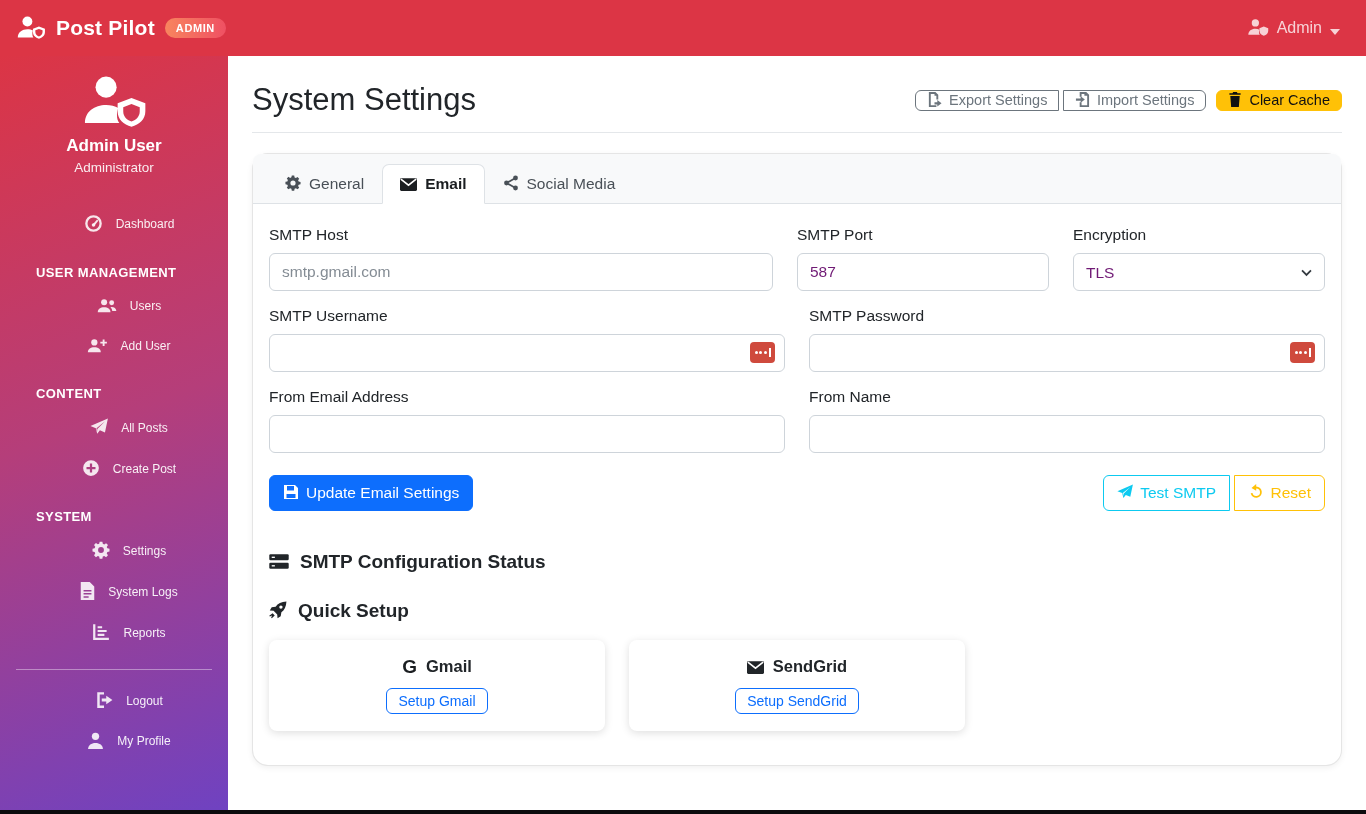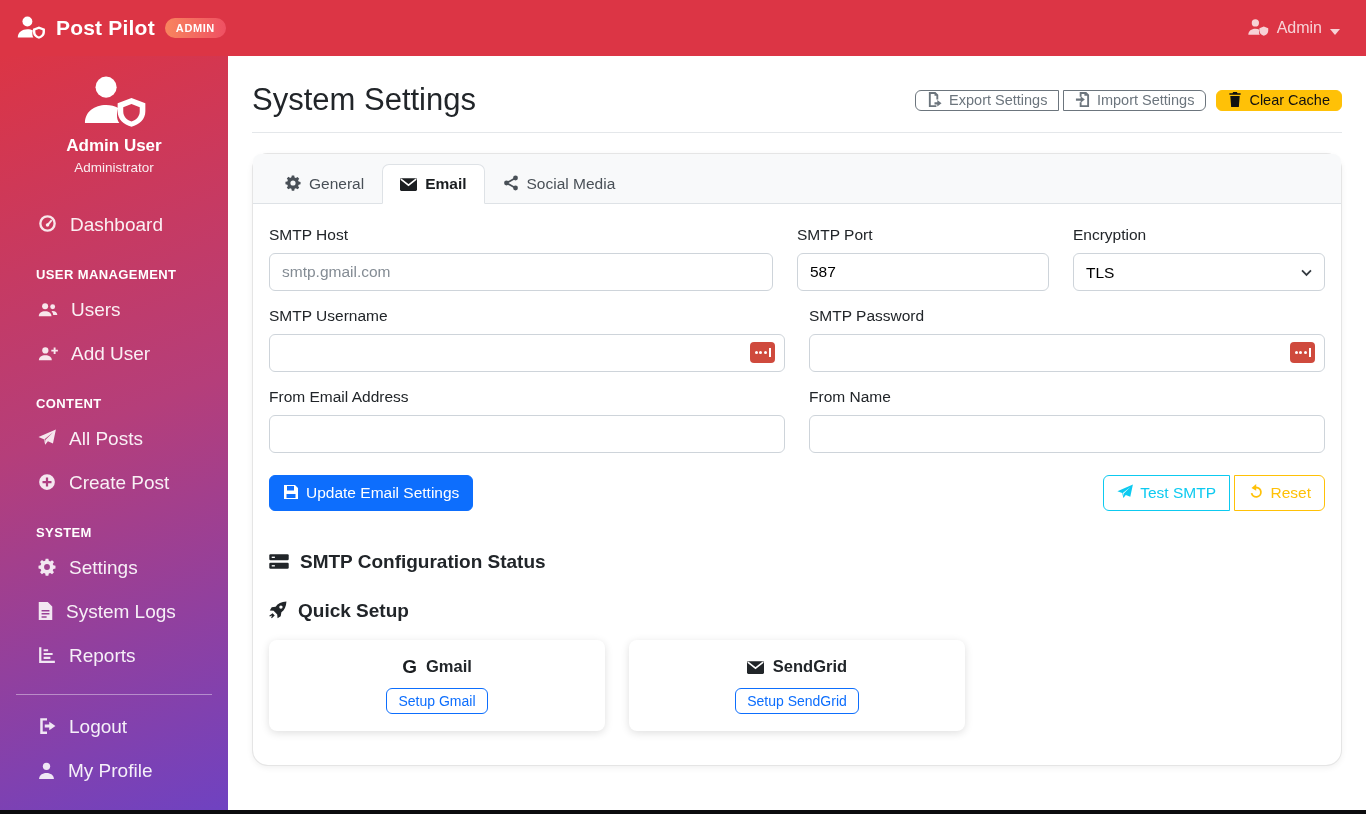--- a/index.html
+++ b/index.html
@@ -19,21 +19,21 @@
 
   
   .sidebar { position:absolute; top:56px; left:0; width:228px; height:754px;
              background:linear-gradient(160deg,#dc3545 0%,#b53e7a 48%,#6f42c1 100%); color:#fff; }
   .profile { text-align:center; padding-top:16px; }
   .profile .avatar { color:#fff; }
   .profile-name { font-size:17px; font-weight:700; margin-top:6px; }
   .profile-role { font-size:13.5px; color:rgba(255,255,255,.9); margin-top:4px; }
   .snav { margin-top:28px; }
   .snav-item { display:flex; align-items:center; gap:13px; padding:11px 8px 11px 38px;
-               font-size:19px; color:rgba(255,255,255,.92); cursor:pointer; }
+               font-size:12px; color:rgba(255,255,255,.92); cursor:pointer;justify-content:center; }
   .snav-item .ic { flex:0 0 auto; opacity:.95; }
   .snav-header { padding:20px 8px 6px 36px; font-size:13px; font-weight:700; letter-spacing:.4px; color:#fff; }
   .snav-divider { border-top:1px solid rgba(255,255,255,.4); margin:16px 16px 10px 16px; }
 
   
   .main { position:absolute; top:56px; left:228px; width:1138px; height:754px; background:#fff; padding:26px 24px 0 24px; }
   .page-header { display:flex; align-items:center; justify-content:space-between; padding-bottom:14px; border-bottom:1px solid #e4e7ea; }
   .page-title { font-size:31px; font-weight:400; color:#212529; }
   .header-actions { display:flex; align-items:center; }
   .btn { display:inline-flex; align-items:center; gap:7px; border-radius:6px; cursor:pointer; background:#fff;
@@ -53,21 +53,21 @@
          border:1px solid transparent; border-radius:7px 7px 0 0; margin-bottom:-1px; cursor:pointer; }
   .tab.active { background:#fff; border-color:#dee2e6 #dee2e6 #fff; color:#1b1e21; font-weight:700; }
   .card-body { padding:22px 16px 34px 16px; }
 
   
   .row1 { display:grid; grid-template-columns:6fr 3fr 3fr; gap:24px; }
   .row2 { display:grid; grid-template-columns:1fr 1fr; gap:24px; margin-top:16px; }
   .fld label { display:block; font-size:15.5px; color:#212529; margin-bottom:9px; }
   .inp-wrap { position:relative; }
   .inp, .sel { width:100%; height:38px; border:1px solid #ced4da; border-radius:6px; padding:6px 12px;
-               font-size:15.5px; color:#000000; font-family:inherit; background:#fff; }
+               font-size:15.5px; color:#701a75; font-family:inherit; background:#fff; }
   .inp::placeholder { color:#848c94; }
   .sel { appearance:none; -webkit-appearance:none; padding-right:34px; }
   .sel-chevron { position:absolute; right:12px; top:12px; pointer-events:none; color:#343a40; }
   .pm-icon { position:absolute; right:10px; top:8px; width:25px; height:21px; background:#cf4a3d; border-radius:4px;
              display:flex; align-items:center; justify-content:center; gap:1.5px; cursor:pointer; }
   .pm-icon i { width:3px; height:3px; border-radius:50%; background:#fff; }
   .pm-icon b { width:1.5px; height:9px; background:#fff; margin-left:1px; }
 
   .actions-row { display:flex; align-items:center; justify-content:space-between; margin-top:22px; }
   .btn-primary { background:#0d6efd; border-color:#0d6efd; color:#fff; font-size:15.5px; padding:8px 13px; }

